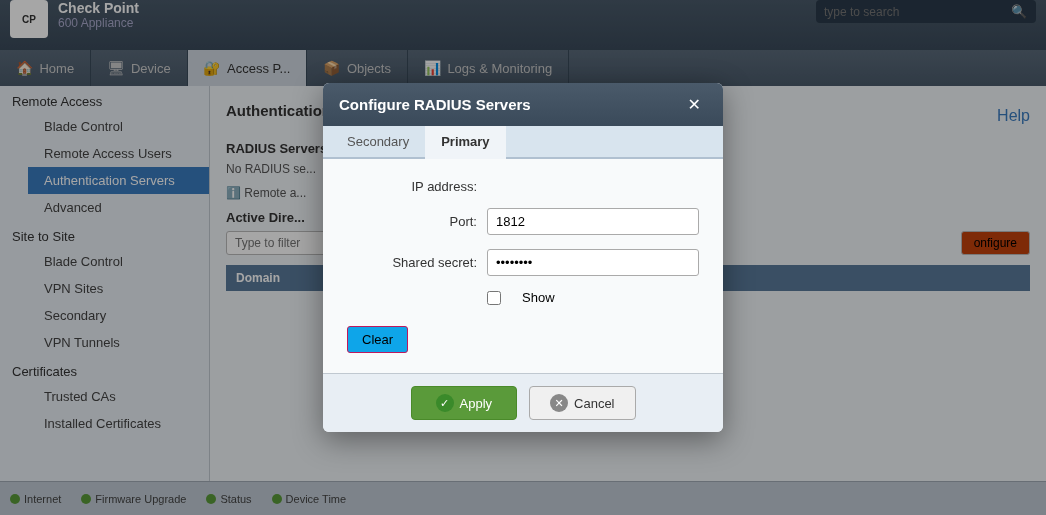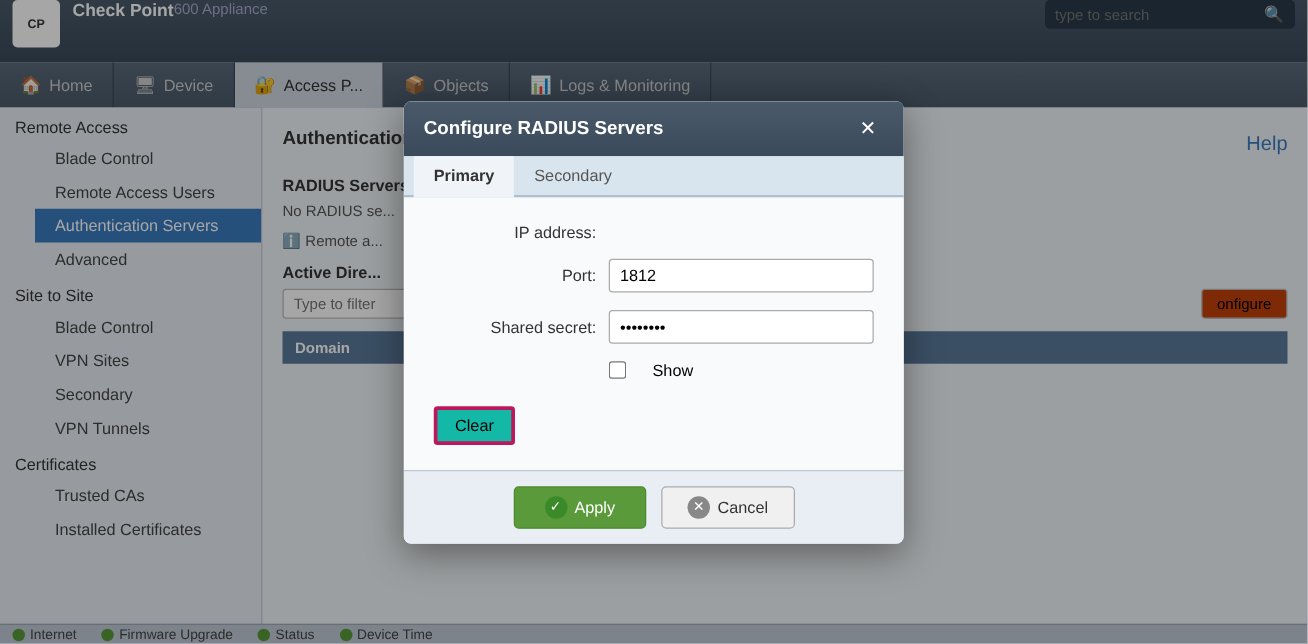--- a/index.html
+++ b/index.html
@@ -44,21 +44,21 @@
       font-size: 12px;
     }
     .search-bar {
       margin-left: auto;
       display: flex;
       align-items: center;
       background: #2a3a4a;
       border-radius: 4px;
       padding: 4px 8px;
       gap: 6px;
-      width: 200px;
+      width: 220px;
     }
     .search-bar input {
       background: transparent;
       border: none;
       outline: none;
       color: #aaa;
       font-size: 12px;
       flex: 1;
     }
 
@@ -272,22 +272,22 @@
       margin-bottom: 21px;
       padding-left: 140px;
       gap: 21px;
     }
     .show-row input[type=checkbox] {
       width: 14px;
       height: 14px;
     }
     .clear-btn {
       padding: 5px 14px;
-      background: #14b8a6;
-      border: 3px solid #be185d;
+      background: #0ea5e9;
+      border: 1px solid #be185d;
       border-radius: 3px;
       cursor: pointer;
       font-size: 13px;
     }
     .modal-footer {
       background: #e8eef4;
       padding: 12px 16px;
       display: flex;
       justify-content: center;
       gap: 12px;
@@ -317,21 +317,21 @@
       align-items: center;
       gap: 6px;
     }
 
     
     .status-bar {
       position: absolute;
       bottom: 0;
       left: 0;
       right: 0;
-      height: 16px;
+      height: 34px;
       background: #c0cad4;
       display: flex;
       align-items: center;
       padding: 0 10px;
       font-size: 11px;
       color: #444;
       gap: 20px;
       border-top: 1px solid #a0aab4;
     }
     .status-item {
@@ -346,21 +346,21 @@
       background: #5a9a3a;
     }
   </style>
 </head>
 <body>
 
 <div class="top-bar">
   <div class="app-logo">
     <span>CP</span>
   </div>
-  <div style="display:flex;">
+  <div style="display:flex;flex-direction:column;">
     <span class="app-title">Check Point</span>
     <span class="app-subtitle">600 Appliance</span>
   </div>
   <div class="search-bar">
     <input type="text" placeholder="type to search" style="">
     <span>🔍</span>
   </div>
 </div>
 
 <div class="nav-tabs">
@@ -436,25 +436,25 @@
 
 <div class="overlay">
   <div class="modal">
 
     <div class="modal-header">
       <span class="modal-title">Configure RADIUS Servers</span>
       <button class="modal-close">✕</button>
     </div>
 
     <div class="modal-tabs">
+      <div class="modal-tab">
+        <span>Secondary</span>
+      </div>
       <div class="modal-tab active">
         <span>Primary</span>
-      </div>
-      <div class="modal-tab">
-        <span>Secondary</span>
       </div>
     </div>
 
     <div class="modal-body">
       <div class="form-row">
         <label class="form-label">IP address:</label>
       </div>
       <div class="form-row">
         <label class="form-label">Port:</label>
         <input class="form-input" type="text" value="1812" style="">

